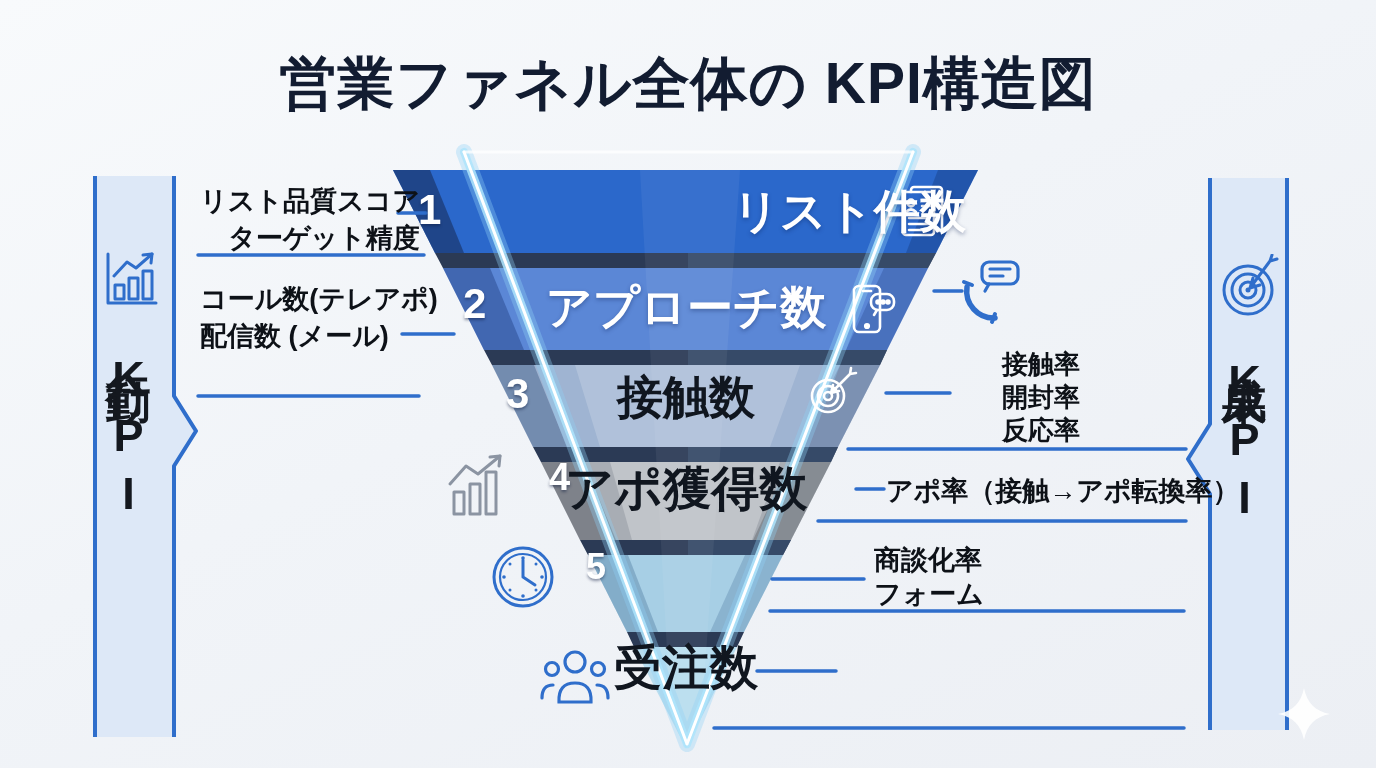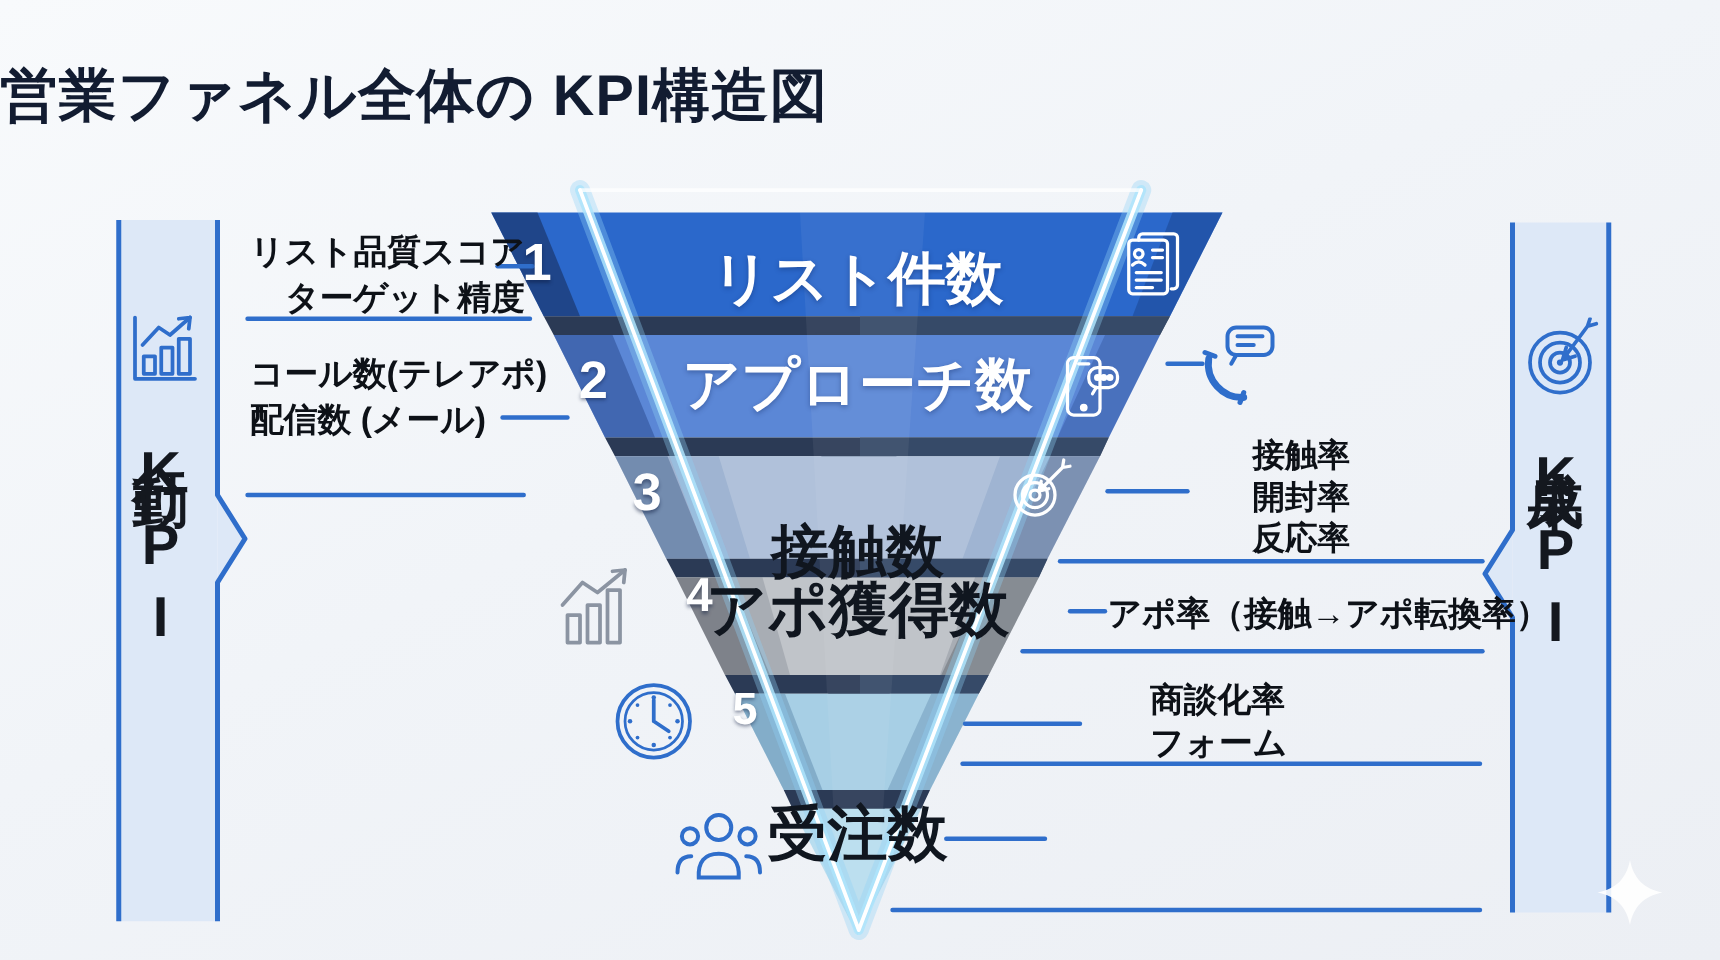--- a/index.html
+++ b/index.html
@@ -1,21 +1,21 @@
 <!DOCTYPE html>
 <html><head>
 <meta charset="utf-8">
 <style>
   html,body{margin:0;padding:0;}
   body{font-family:"Liberation Sans","DejaVu Sans",sans-serif;}
   #stage{position:relative;width:1376px;height:768px;overflow:hidden;
          background:linear-gradient(155deg,#f8fafc 0%,#f1f4f8 45%,#eceff4 100%);}
   .abs{position:absolute;}
-  #title{left:0;top:46px;width:1376px;
-         font-size:46px;font-weight:900;color:#121c31;letter-spacing:1px;}
+  #title{left:0;top:46px;width:1376px;text-align:center;
+         font-size:57px;font-weight:900;color:#121c31;letter-spacing:1px;}
   .band-label{width:560px;left:406px;text-align:center;font-weight:900;white-space:nowrap;}
   .fs46{font-size:46px;line-height:54px;}
   .fs48{font-size:48px;line-height:56px;}
   .white{color:#ffffff;text-shadow:0 2px 4px rgba(10,30,80,.35);}
   .dark{color:#10161f;}
   .num{font-size:42px;font-weight:900;color:#ffffff;text-shadow:0 2px 3px rgba(10,25,60,.45);}
   .anno{font-weight:800;color:#0d1117;white-space:nowrap;}
   .anno div{height:100%;}
   .a27{font-size:27px;line-height:37px;}
   .a26{font-size:26px;line-height:33px;margin-left:36px;}
@@ -200,44 +200,44 @@
   </svg>
 
   <div class="abs" id="title">営業ファネル全体の KPI構造図</div>
 
   <div class="abs num" style="left:418px;top:186px;">1</div>
   <div class="abs num" style="left:463px;top:280px;">2</div>
   <div class="abs num" style="left:506px;top:370px;">3</div>
   <div class="abs num" style="left:549px;top:456px;font-size:38px;">4</div>
   <div class="abs num" style="left:586px;top:546px;font-size:36px;">5</div>
 
-  <div class="abs band-label fs46 white" style="top:195px;">リスト件数</div>
+  <div class="abs band-label fs46 white" style="top:184px;text-align:right;">リスト件数</div>
   <div class="abs band-label fs46 white" style="top:280px;">アプローチ数</div>
-  <div class="abs band-label fs46 dark" style="top:370px;margin-top:44px;">接触数</div>
+  <div class="abs band-label fs46 dark" style="top:370px;">接触数</div>
   <div class="abs band-label fs48 dark" style="top:461px;text-align:center;">アポ獲得数</div>
   <div class="abs band-label fs48 dark" style="top:640px;">受注数</div>
 
   <div class="abs anno a27" style="left:200px;top:183px;text-align:right;">
     <div>リスト品質スコア</div>
     <div>ターゲット精度</div>
   </div>
   <div class="abs anno a27" style="left:200px;top:281px;">
     <div>コール数(テレアポ)</div>
     <div>配信数 (メール)</div>
   </div>
 
   <div class="abs anno a26" style="left:966px;top:348px;">
     <div>接触率</div>
     <div>開封率</div>
     <div>反応率</div>
   </div>
   <div class="abs anno a27" style="left:886px;top:473px;">
     <div>アポ率（接触→アポ転換率）</div>
   </div>
-  <div class="abs anno a27" style="left:874px;top:543px;line-height:34px;margin-left:46px;">
+  <div class="abs anno a27" style="left:874px;top:543px;line-height:34px;">
     <div>商談化率</div>
     <div>フォーム</div>
   </div>
 
   <div class="abs vlabel" style="left:106px;top:338px;">行動KPI</div>
   <div class="abs vlabel" style="left:1222px;top:342px;">成果KPI</div>
 
 </div>
 
 </body></html>

